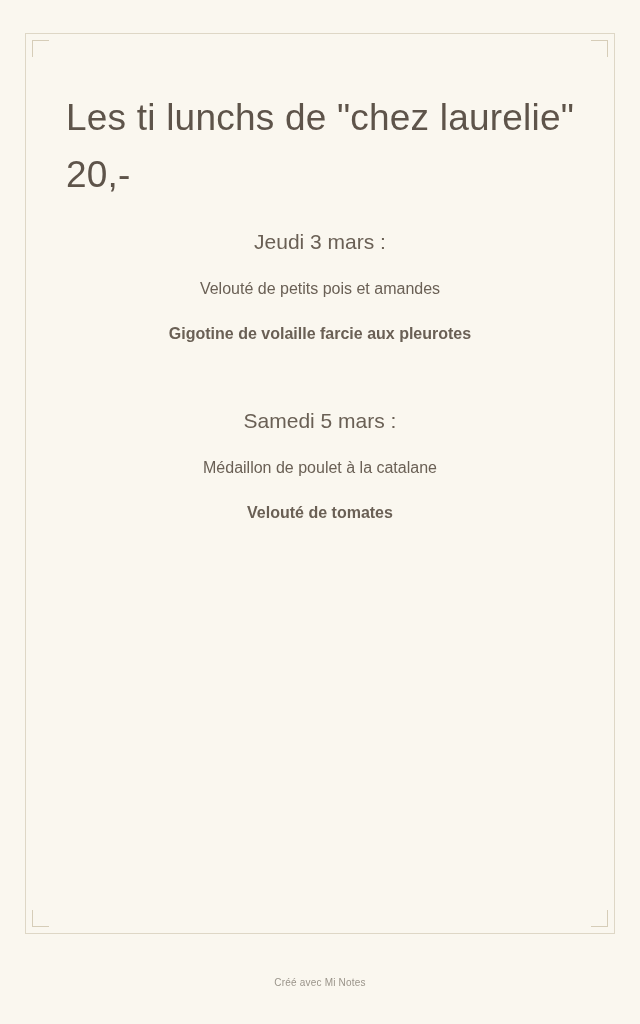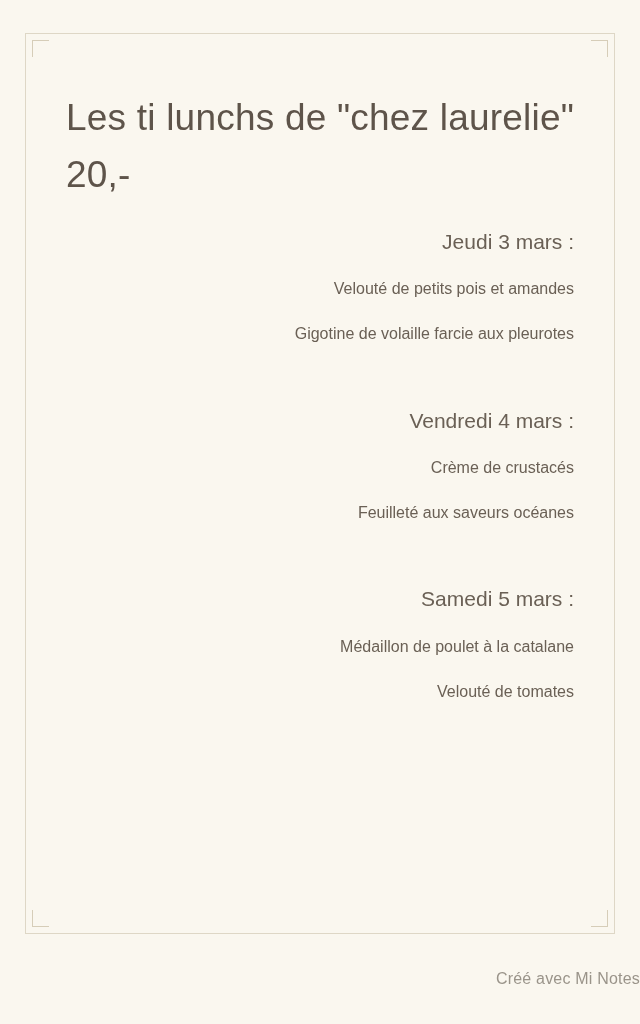--- a/index.html
+++ b/index.html
@@ -52,48 +52,49 @@
     font-size: 37px;
     line-height: 1.55;
     color: #5e544a;
     text-align: justify;
     text-align-last: left;
     letter-spacing: 0.2px;
     margin: 0 0 24px 0;
     font-weight: 400;
   }
   .section {
-    text-align: right;
+    text-align: center;
     margin-bottom: 62px;
   }
   .section:last-of-type {
     margin-bottom: 12px;
   }
   .day {
     font-size: 21px;
     color: #6a6055;
     margin-bottom: 24px;
     line-height: 1.3;
   }
   .dish {
     font-size: 16px;
     color: #6a6055;
     margin-bottom: 24px;
     line-height: 1.3;
   }
   .dish:last-child {
     margin-bottom: 0;
+    font-weight: bold;
   }
   .footer {
     position: absolute;
     left: 0;
     right: 0;
     bottom: 36px;
-    text-align: right;
-    font-size: 16px;
+    text-align: center;
+    font-size: 10px;
     color: #9a948a;
     letter-spacing: 0.2px;
   }
 </style>
 </head>
 <body>
 
 <div class="page">
 
   <div class="frame">
@@ -105,25 +106,20 @@
     <div class="content">
 
       <h1 class="title">Les ti lunchs de "chez laurelie" 20,-</h1>
 
       <div class="section">
         <div class="day">Jeudi 3 mars :</div>
         <div class="dish">Velouté de petits pois et amandes</div>
         <div class="dish">Gigotine de volaille farcie aux pleurotes</div>
       </div>
 
-      <div class="section">
-        <div class="day">Vendredi 4 mars :</div>
-        <div class="dish">Crème de crustacés</div>
-        <div class="dish">Feuilleté aux saveurs océanes</div>
-      </div>
 
       <div class="section">
         <div class="day">Samedi 5 mars :</div>
         <div class="dish">Médaillon de poulet à la catalane</div>
         <div class="dish">Velouté de tomates</div>
       </div>
 
     </div>
   </div>
 

